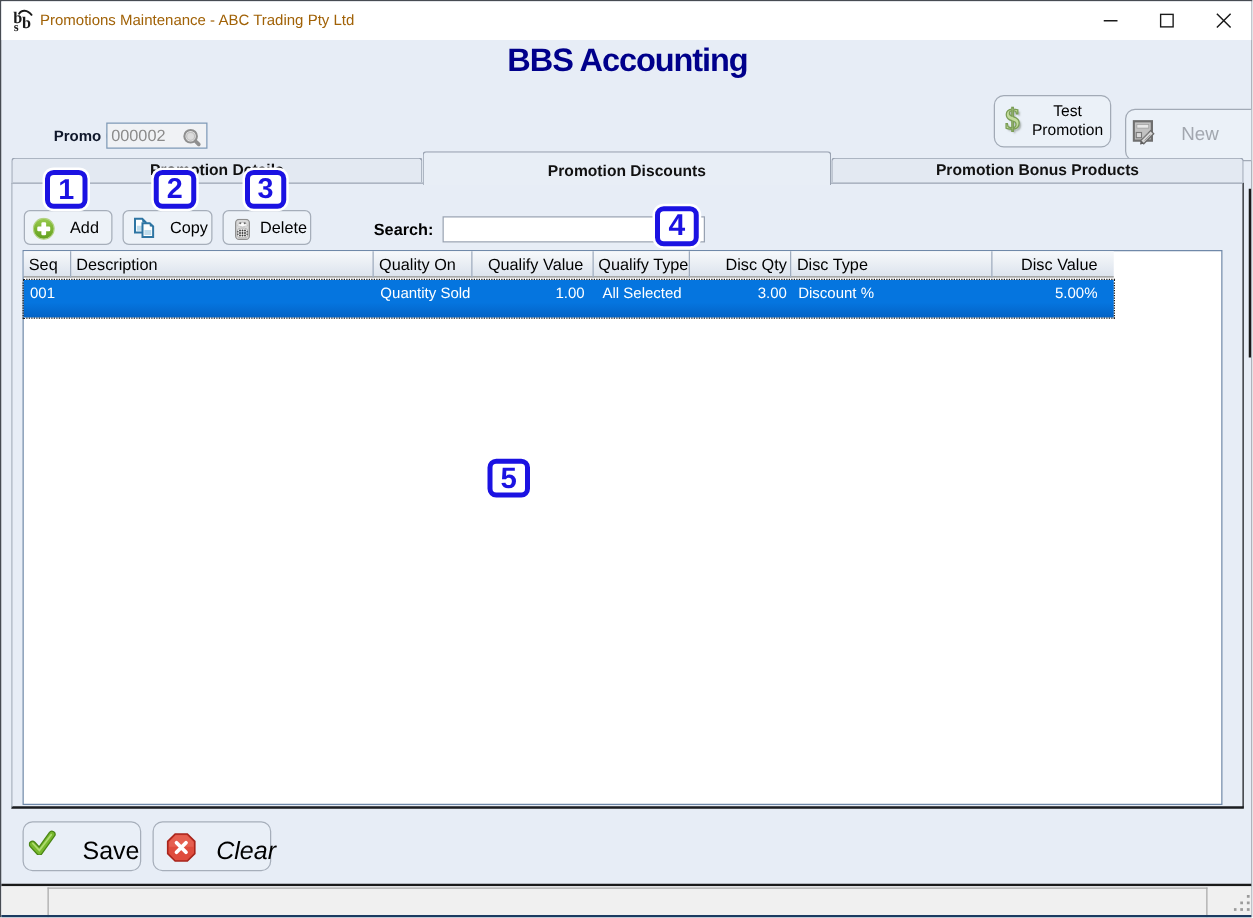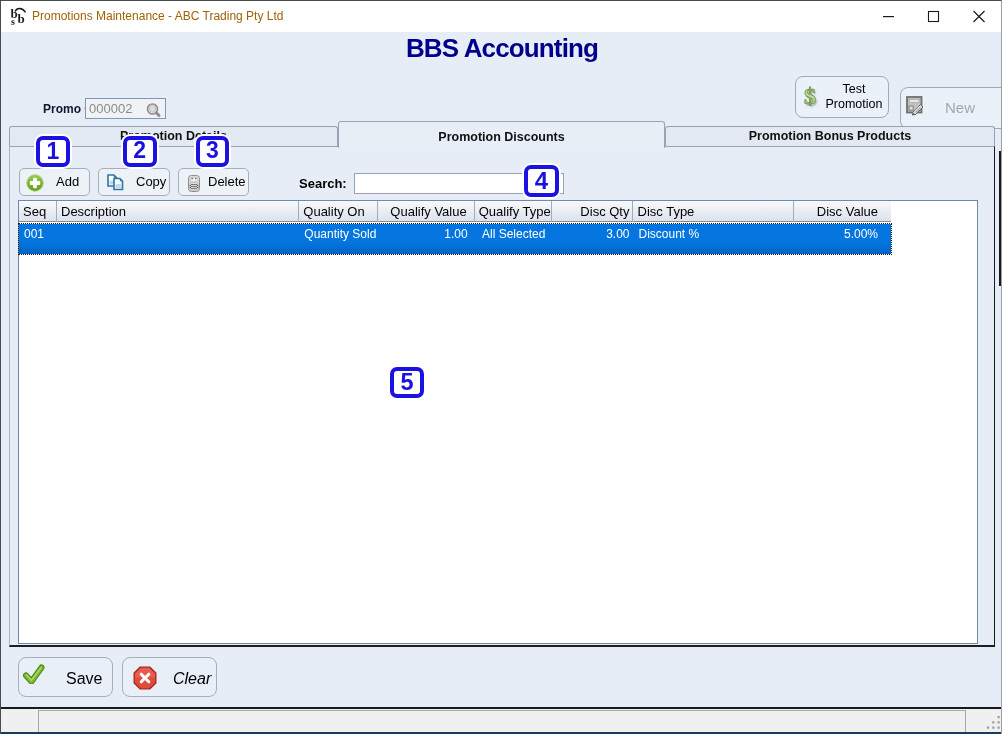--- a/index.html
+++ b/index.html
@@ -33,21 +33,21 @@
 #search-label { position:absolute; left:289px; top:29px; font-size:13px; font-weight:bold; }
 #search-input { position:absolute; left:344px; top:26px; width:210px; height:21px; background:#fff; border:1px solid #98A2B2; }
 
 #grid { position:absolute; left:8px; top:53px; width:960px; height:444px; background:#fff; border:1px solid #7089A9; }
 #ghead { position:absolute; left:0; top:0; width:872px; height:21px; background:linear-gradient(#F7F9FB,#DCE3ED); border-bottom:1px solid #8A8A8A; }
 .hc { position:absolute; top:0; height:21px; line-height:21px; font-size:13px; color:#000; border-right:1px solid #9FACBE; padding:0 3px 0 4px; white-space:nowrap; overflow:hidden; }
 .hr { text-align:right; }
 #grow { position:absolute; left:0; top:23px; width:872px; height:30px; background:linear-gradient(#0575DF 60%,#0363C6); outline:1px dotted #1a1a1a; }
 .rc { position:absolute; top:2px; height:18px; line-height:16px; font-size:12px; color:#fff; padding:0 4px 0 5px; white-space:nowrap; }
 
-.botbtn { position:absolute; top:656px; height:40px; background:#E9EFF7; border:1px solid #A6AEBA; border-radius:8px; font-size:16px; color:#000; }
+.botbtn { position:absolute; top:656px; height:40px; background:#E9EFF7; border:1px solid #A6AEBA; border-radius:8px; font-size:20px; color:#000; }
 .botbtn .lbl { position:absolute; top:12px; }
 #sepline { position:absolute; left:0; top:706px; width:1002px; height:2px; background:#1A1A1A; }
 #statusbar { position:absolute; left:0; top:708px; width:1002px; height:23px; background:#F0F0F0; }
 #statuspanel { position:absolute; left:37px; top:1px; width:928px; height:24px; border:1px solid #A8A8A8; border-bottom:none; }
 #botline { position:absolute; left:0; top:731px; width:1002px; height:3px; background:#1A3A60; }
 #rightdark { position:absolute; right:0; top:150px; width:2px; height:135px; background:#1A1A1A; }
 
 .badge { position:absolute; background:#fff; border:4.5px solid #1B12E2; border-radius:7px; box-shadow:0 0 0 2px #FFF;
   color:#1B12E2; font-weight:bold; text-align:center; z-index:20; font-family:'Liberation Sans'; }
 </style>

